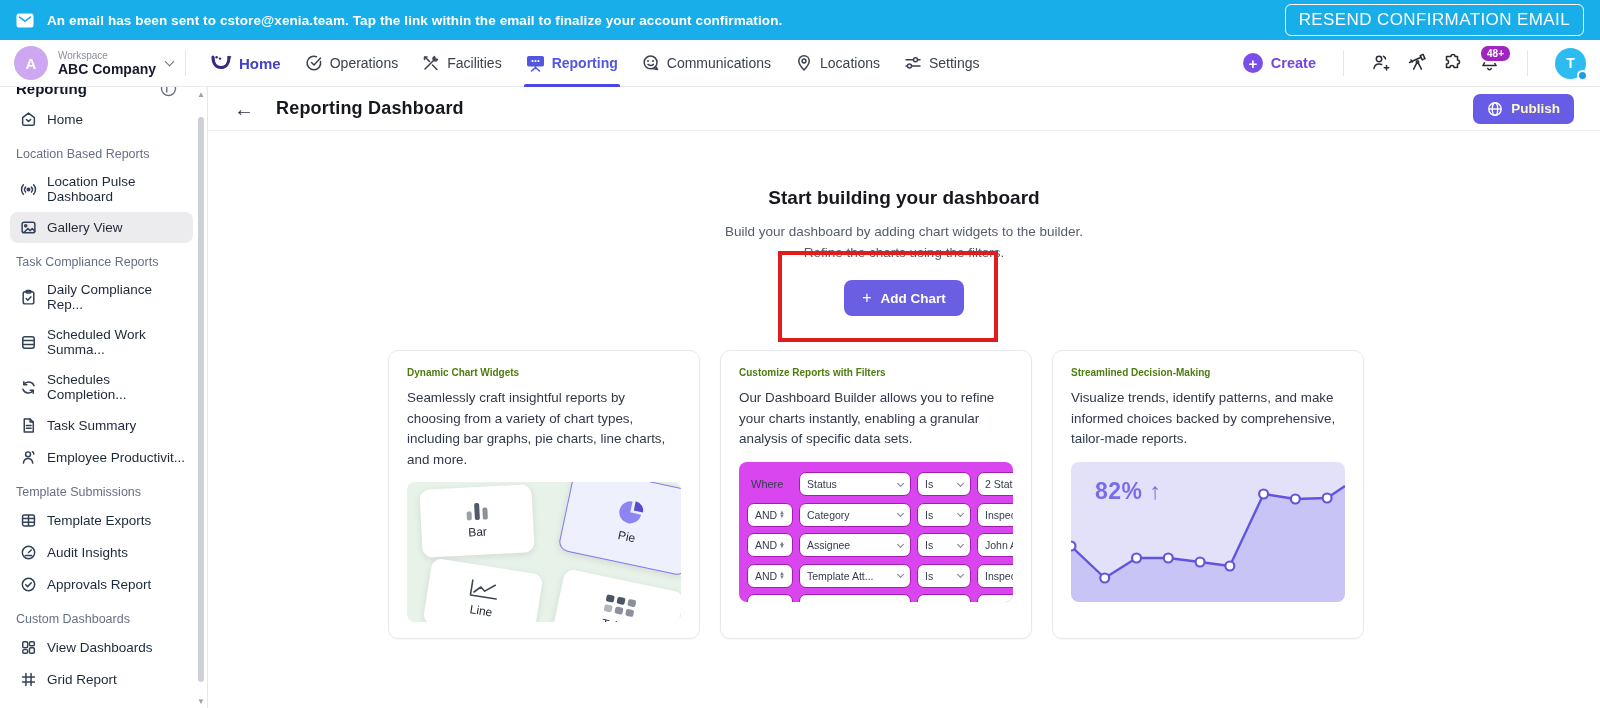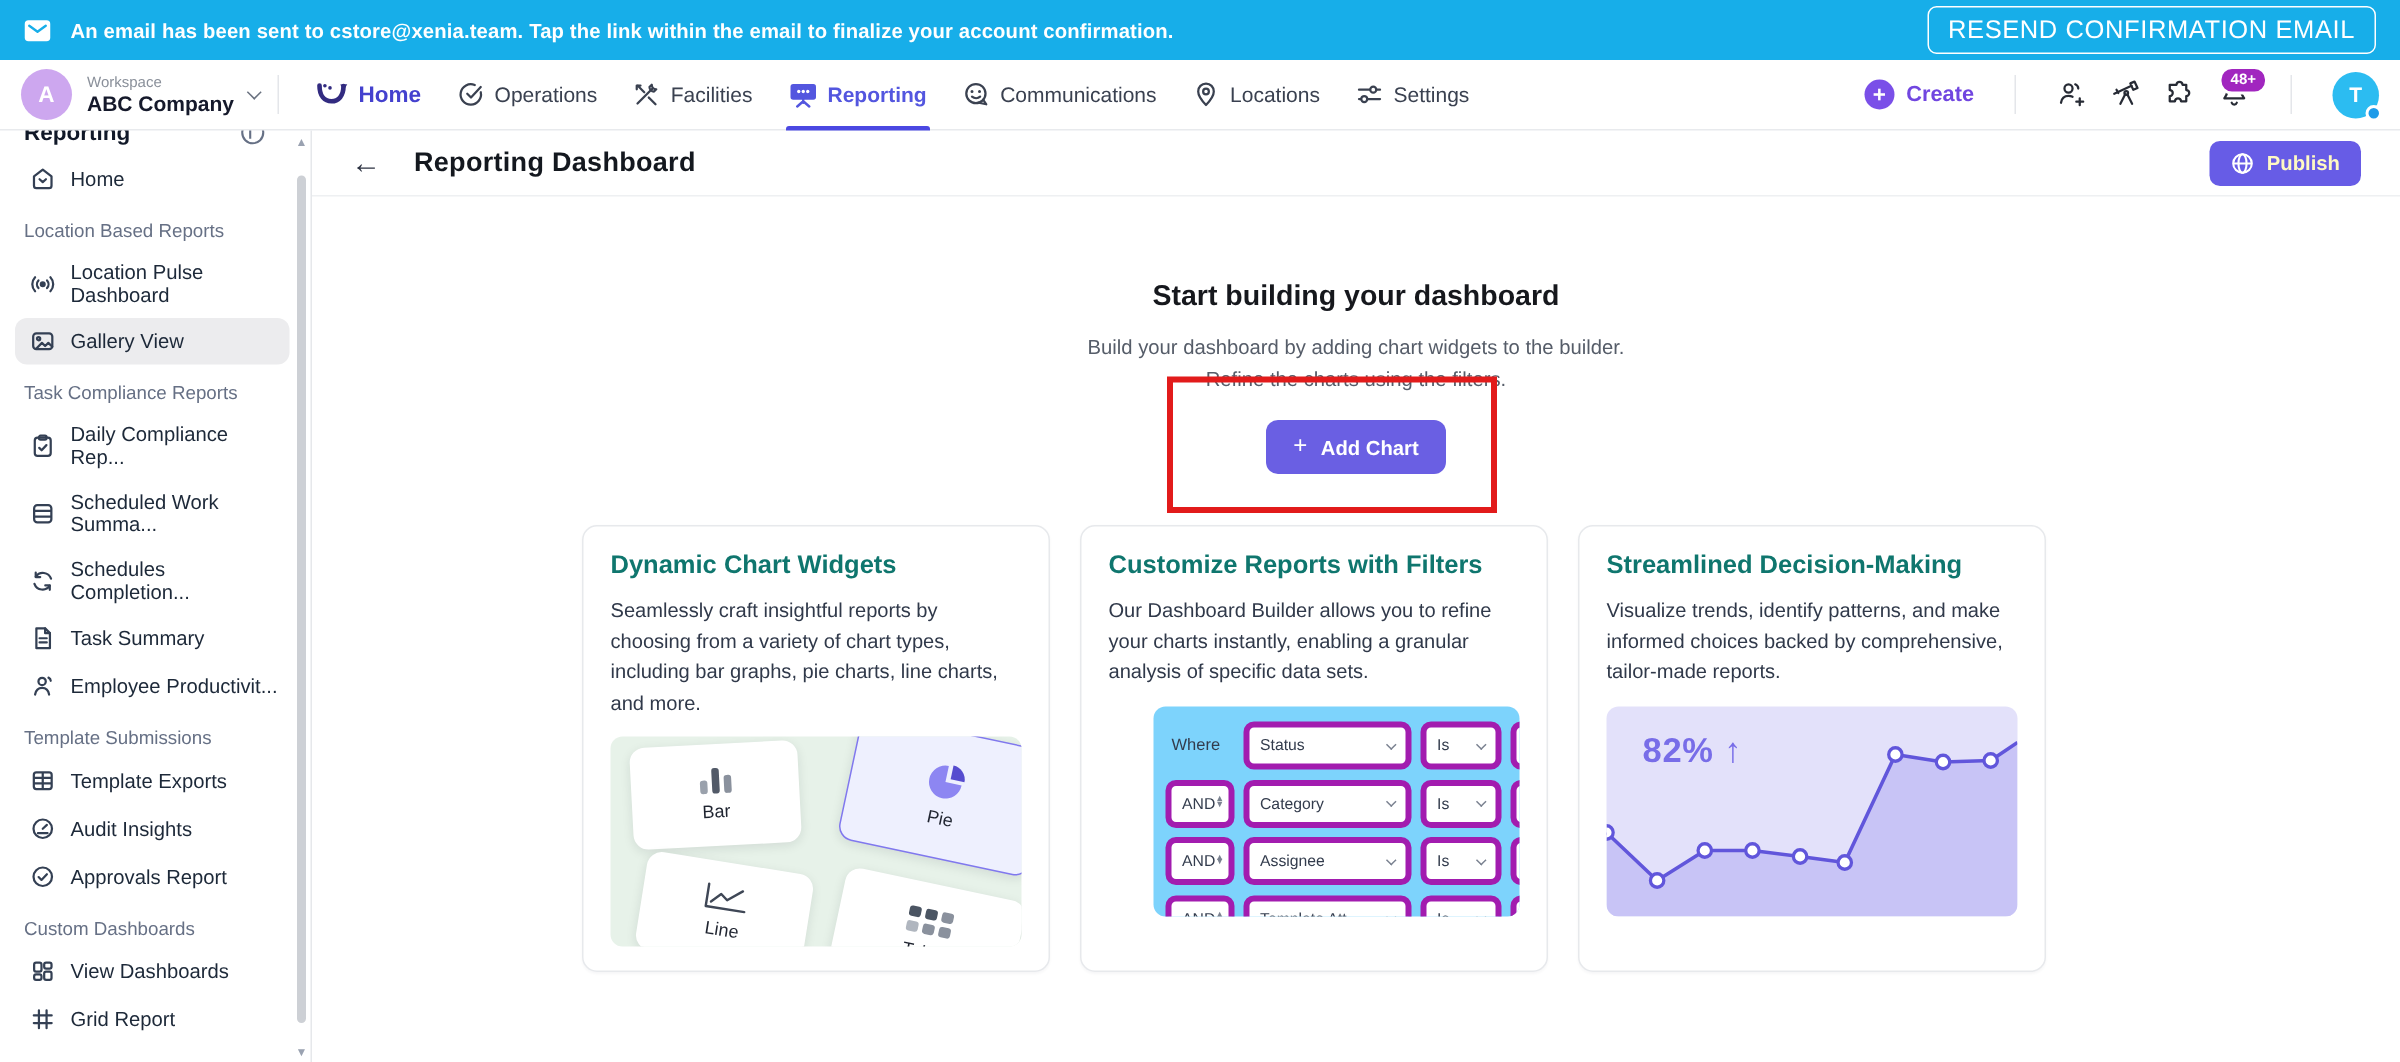--- a/index.html
+++ b/index.html
@@ -78,21 +78,21 @@
   .add-chart-btn { margin-top:17px; background:#6A5FE3; color:#fff; border:none; border-radius:8px;
     padding:10px 18px; font-size:13.5px; font-weight:600; display:inline-flex; align-items:center;
     gap:9px; cursor:pointer; }
   .red-box { position:absolute; left:778px; top:251px; width:220px; height:91px;
     border:4px solid #E21B1B; z-index:50; pointer-events:none; }
 
   
   .cards { display:flex; justify-content:center; gap:20px; margin-top:34px; padding-right:56px; }
   .card { width:312px; background:#fff; border:1px solid #E7E9EC; border-radius:10px;
     padding:16px 18px; box-shadow:0 1px 2px rgba(16,24,40,.04); }
-  .card-title { font-size:17px; font-weight:700; color:#0f766e; margin-bottom:10px; }
+  .card-title { font-size:10px; font-weight:700; color:#4d7c0f; margin-bottom:10px; }
   .card-desc { font-size:13.4px; color:#30394A; line-height:20.5px; margin-bottom:12px; min-height:62px; }
   .card-illo { height:140px; border-radius:8px; position:relative; overflow:hidden; }
 
   
   .illo-green { background:#E7F2E9; }
   .mini-card { position:absolute; background:#fff; border-radius:10px;
     box-shadow:0 2px 7px rgba(20,25,40,.10); display:flex; flex-direction:column; align-items:center;
     justify-content:center; gap:5px; font-size:12px; color:#1F2430; }
   .mini-bar { left:14px; top:5px; width:112px; height:68px; transform:rotate(-3deg); }
   .mini-pie { left:158px; top:-4px; width:130px; height:86px; transform:rotate(12deg);
@@ -103,25 +103,25 @@
   .bars i { width:5px; border-radius:2px; display:block; }
   .bars i:nth-child(1){ height:9px; background:#9AA1AC; }
   .bars i:nth-child(2){ height:17px; background:#525A68; }
   .bars i:nth-child(3){ height:12px; background:#8A919D; }
   .tgrid { display:grid; grid-template-columns:repeat(3,8px); gap:3px; }
   .tgrid i { height:7px; border-radius:2px; background:#8A919D; display:block; }
   .tgrid i:nth-child(1),.tgrid i:nth-child(2){ background:#4B5563; }
   .tgrid i:nth-child(4){ background:#B0B6BF; }
 
   
-  .illo-blue { background:#7dd3fc;margin-left:30px; }
+  .illo-blue { background:#d946ef; }
   .filter-grid { display:grid; grid-template-columns:46px 112px 54px 90px; column-gap:6px;
     row-gap:6.5px; padding:10px 0 0 8px; }
-  .fpill { background:#fff; border:4px solid #a21caf; border-radius:7px; height:24px; display:flex;
-    align-items:center; justify-content:space-between; padding:12px 7px; font-size:10.5px; color:#333C4D; }
+  .fpill { background:#fff; border:1px solid #a21caf; border-radius:7px; height:24px; display:flex;
+    align-items:center; justify-content:space-between; padding:0 7px; font-size:10.5px; color:#333C4D; }
   .fplain { display:flex; align-items:center; padding-left:4px; font-size:11px; color:#333C4D; }
   .fpill .chev { width:5px; height:5px; border-color:#7A8290; margin-top:-2px; }
   .updown { display:flex; flex-direction:column; gap:0; line-height:.55; color:#7A8290; font-size:6px; }
 
   
   .illo-purple { background:#E3E1FA; }
   .metric { position:absolute; left:24px; top:16px; font-size:23px; font-weight:800; color:#786DE8;
     letter-spacing:.5px; z-index:2; }
   .trend-svg { position:absolute; inset:0; width:100%; height:100%; }
 

